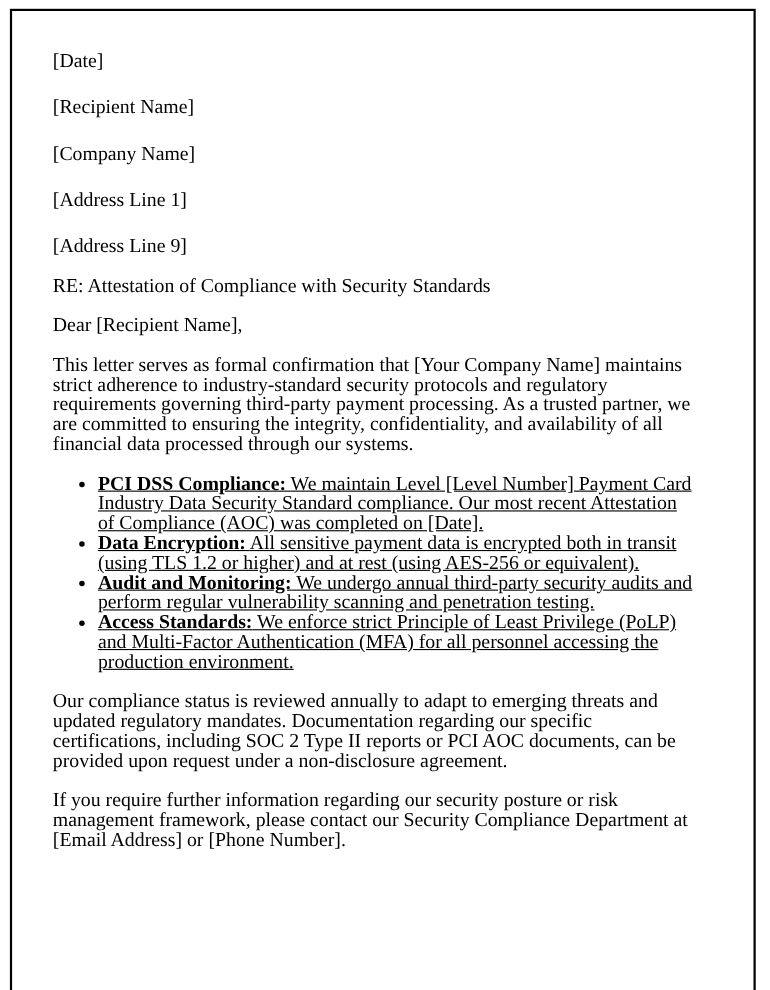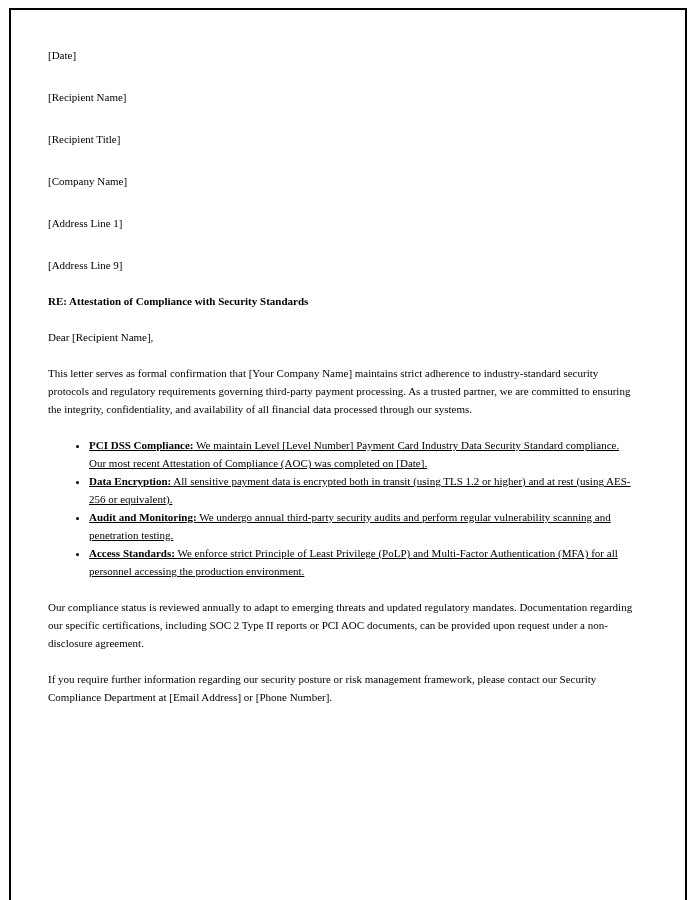--- a/index.html
+++ b/index.html
@@ -20,32 +20,32 @@
     top: 8px;
     left: 9px;
     width: 678px;
     height: 1050px; 
     border: 2px solid #000000;
     box-sizing: border-box;
     background: #ffffff;
   }
   .content {
     padding: 36px 52px 0 37px;
-    font-size: 11px;
+    font-size: 18px;
     line-height: 18px;
   }
   .block {
     margin: 0 0 18px 0;
   }
   .line {
     display: block;
     margin-top: 24px;
   }
   .subject {
-    font-weight: bold;
+    font-weight: normal;
   }
   ul.bullets {
     margin: 0 0 18px 0;
     padding-left: 41px;
     text-decoration: underline;
   }
   ul.bullets li {
     margin: 0;
     padding: 0;
   }
@@ -54,21 +54,20 @@
 </head>
 <body>
 
 <div class="page">
   <div class="content">
 
     <p class="block">[Date]</p>
 
     <div class="block">
       <span class="line">[Recipient Name]</span>
-      <span class="line">[Recipient Title]</span>
       <span class="line">[Company Name]</span>
       <span class="line">[Address Line 1]</span>
       <span class="line">[Address Line 9]</span>
     </div>
 
     <p class="block subject">RE: Attestation of Compliance with Security Standards</p>
 
     <p class="block">Dear [Recipient Name],</p>
 
     <p class="block">This letter serves as formal confirmation that [Your Company Name] maintains strict adherence to industry-standard security protocols and regulatory requirements governing third-party payment processing. As a trusted partner, we are committed to ensuring the integrity, confidentiality, and availability of all financial data processed through our systems.</p>

